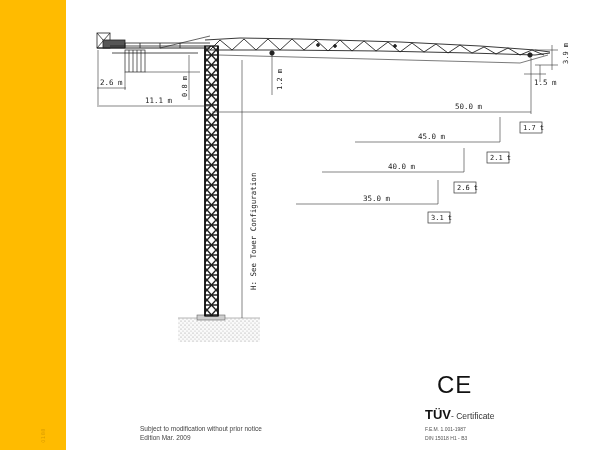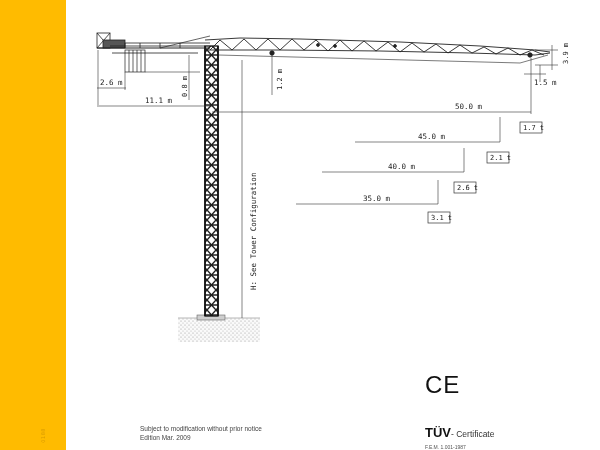--- a/index.html
+++ b/index.html
@@ -4,22 +4,22 @@
 <style>
   html, body { margin:0; padding:0; }
   body { width:600px; height:450px; position:relative; overflow:hidden; background:#ffffff; font-family:"DejaVu Sans", sans-serif; }
   .sidebar { position:absolute; left:0; top:0; width:66px; height:450px; background:#ffbb00; }
   .side-code { position:absolute; left:40px; top:428px; width:10px; font-size:5px; color:#d79a00; writing-mode:vertical-rl; transform:rotate(180deg); letter-spacing:0.5px; }
   .drawing { position:absolute; left:0; top:0; }
   .lbl { font-family:"DejaVu Sans Mono", monospace; font-size:7.5px; fill:#222; }
   .lbl-sm { font-family:"DejaVu Sans Mono", monospace; font-size:7px; fill:#222; }
   .footer-note { position:absolute; left:140px; top:424px; font-family:"Liberation Sans", sans-serif; font-size:6.5px; color:#444; line-height:9px; }
   .cert { position:absolute; left:425px; top:372px; }
-  .ce { font-family:"Liberation Sans", sans-serif; font-size:24px; color:#111; letter-spacing:1px; line-height:26px; font-weight:normal; }
-  .tuv-row { margin-top:24px; white-space:nowrap; }
+  .ce { font-family:"Liberation Sans", sans-serif; font-size:24px; color:#111; letter-spacing:1px; line-height:26px; font-weight:normal;margin-left:12px; }
+  .tuv-row { margin-top:6px; white-space:nowrap; }
   .tuv { font-family:"Liberation Sans", sans-serif; font-size:13px; font-weight:bold; color:#111; }
   .tuv-cert { font-family:"Liberation Sans", sans-serif; font-size:8.5px; color:#333; }
   .cert-line { font-family:"Liberation Sans", sans-serif; font-size:5px; color:#555; margin-top:3px; }
 </style>
 </head>
 <body>
 
 <div class="sidebar">
   <div class="side-code">0188</div>
 </div>

